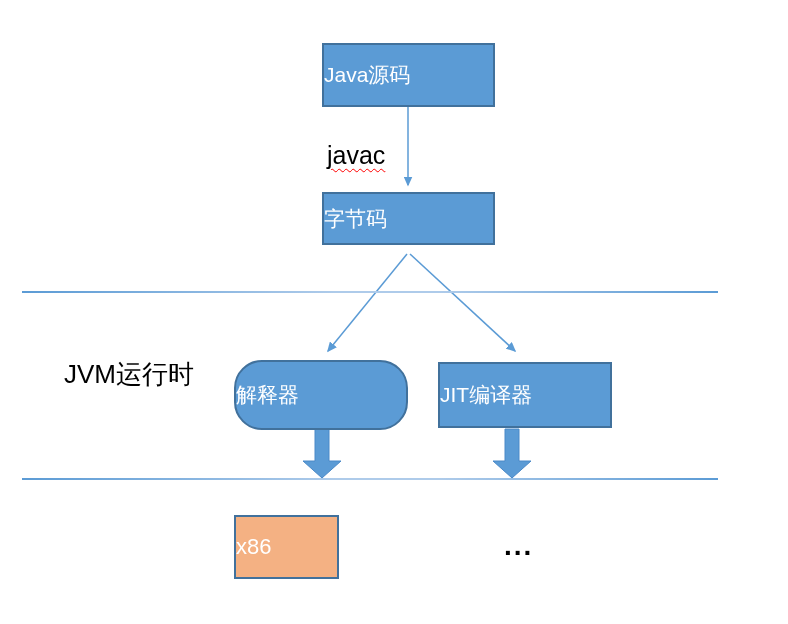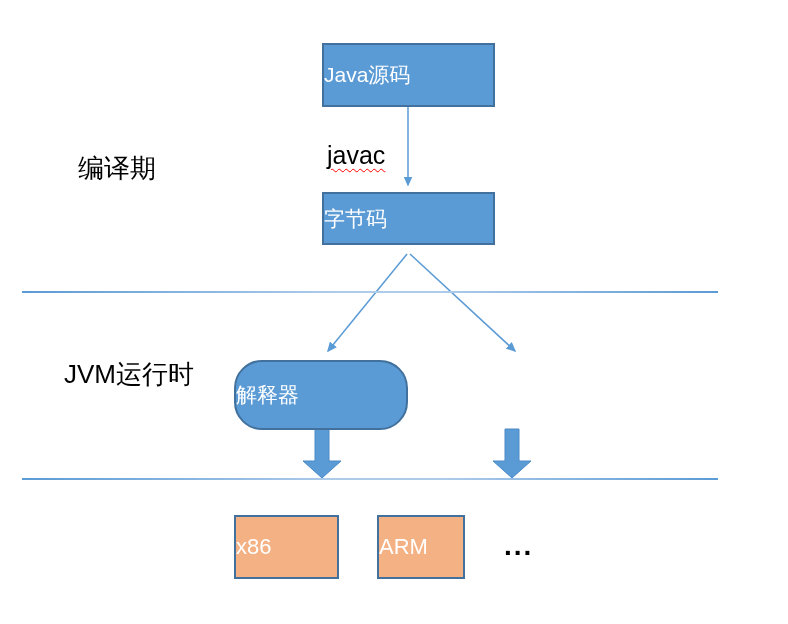--- a/index.html
+++ b/index.html
@@ -114,41 +114,40 @@
     <line class="edge" x1="408" y1="107" x2="408" y2="185" marker-end="url(#ah)"></line>
     <line class="edge" x1="407" y1="254" x2="328" y2="351" marker-end="url(#ah)"></line>
     <line class="edge" x1="410" y1="254" x2="515" y2="351" marker-end="url(#ah)"></line>
     <polygon class="block-arrow" points="315,428 329,428 329,461 341,461 322,478 303,461 315,461"></polygon>
     <polygon class="block-arrow" points="505,429 519,429 519,461 531,461 512,478 493,461 505,461"></polygon>
   </svg>
 
   <div class="divider" id="divider-top"></div>
   <div class="divider" id="divider-bottom"></div>
 
-  <div class="stage-label" id="label-compile-stage">编译期</div>
   <div class="stage-label" id="label-runtime-stage">JVM运行时</div>
 
   <div id="label-javac">javac</div>
 
   <div class="node blue" id="node-java-source">
     <span>Java源码</span>
   </div>
 
   <div class="node blue" id="node-bytecode">
     <span>字节码</span>
   </div>
 
   <div class="node blue" id="node-interpreter">
     <span>解释器</span>
   </div>
 
+  <div class="node blue" id="node-jit">
+    <span>JIT编译器</span>
+  </div>
 
   <div class="node orange" id="node-x86">
     <span>x86</span>
   </div>
 
-  <div class="node orange" id="node-arm">
-    <span>ARM</span>
-  </div>
 
   <div id="label-ellipsis">...</div>
 
 </div>
 
 </body></html>

